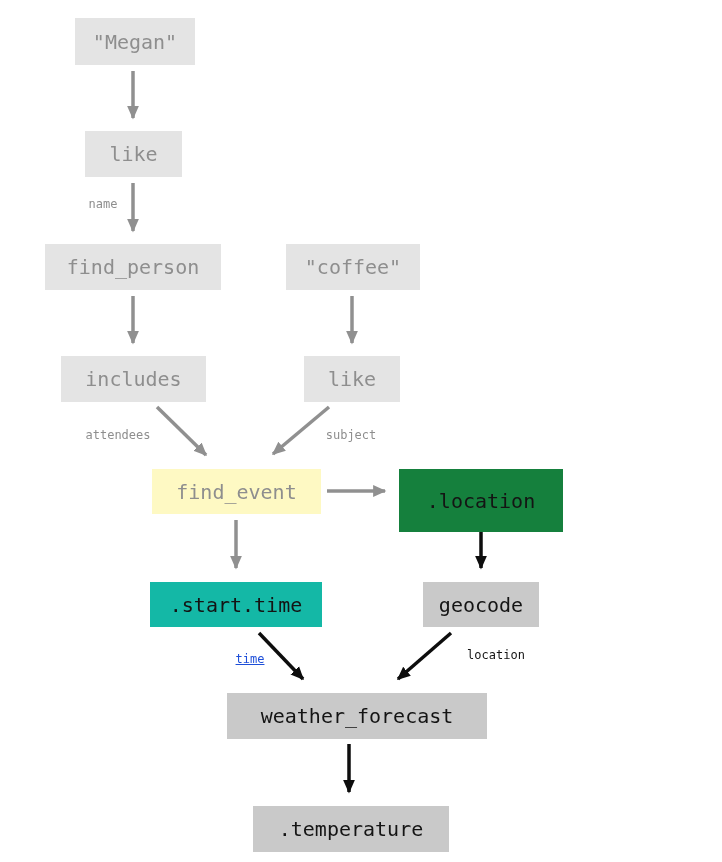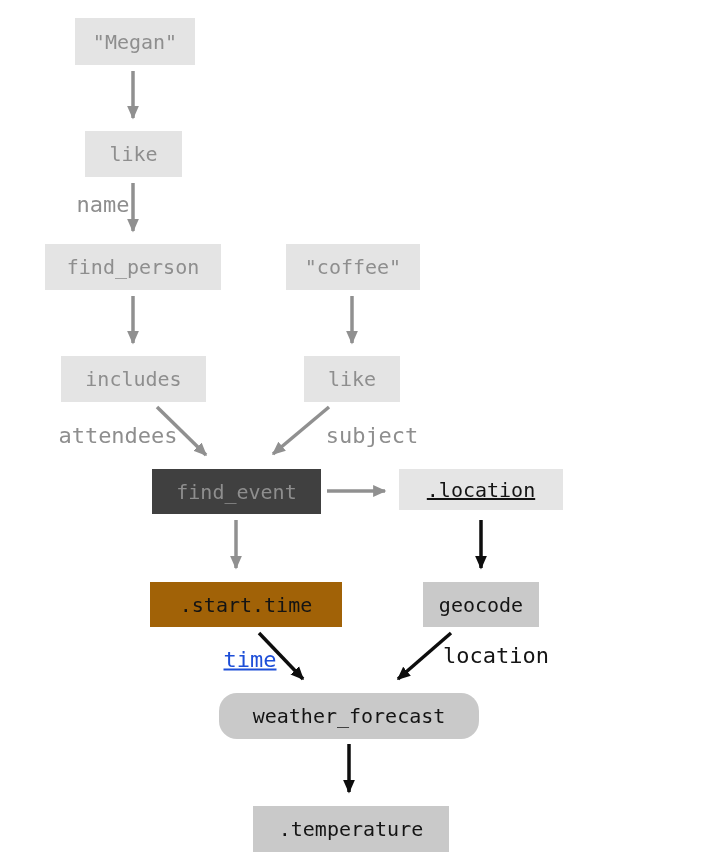--- a/index.html
+++ b/index.html
@@ -27,21 +27,21 @@
     display: flex;
     align-items: center;
     justify-content: center;
     font-size: 20px;
     white-space: nowrap;
     box-sizing: border-box;
   }
   .edge-label {
     position: absolute;
     transform: translate(-50%, -50%);
-    font-size: 22px;
+    font-size: 12px;
     white-space: nowrap;
   }
 </style>
 </head>
 <body>
 
 <div class="canvas" style="background: rgb(255, 255, 255);">
   <svg class="edge-layer" width="722" height="862" viewBox="0 0 722 862" xmlns="http://www.w3.org/2000/svg">
     <defs>
       <marker id="arrow-gray" viewBox="0 0 10 10" refX="8.5" refY="5" markerWidth="4" markerHeight="4" orient="auto">
@@ -66,25 +66,25 @@
         <line x1="349" y1="744" x2="349" y2="792" stroke="#0d0d0d" stroke-width="3.5" marker-end="url(#arrow-black)"></line>
       </g>
   </svg>
   <div>
       <div class="node" style="left: 75px; top: 18px; width: 120px; height: 47px; background: rgb(228, 228, 228); color: rgb(142, 142, 142);">"Megan"</div>
       <div class="node" style="left: 85px; top: 131px; width: 97px; height: 46px; background: rgb(228, 228, 228); color: rgb(142, 142, 142);">like</div>
       <div class="node" style="left: 45px; top: 244px; width: 176px; height: 46px; background: rgb(228, 228, 228); color: rgb(142, 142, 142); text-align: center;">find_person</div>
       <div class="node" style="left: 286px; top: 244px; width: 134px; height: 46px; background: rgb(228, 228, 228); color: rgb(142, 142, 142);">"coffee"</div>
       <div class="node" style="left: 61px; top: 356px; width: 145px; height: 46px; background: rgb(228, 228, 228); color: rgb(142, 142, 142);">includes</div>
       <div class="node" style="left: 304px; top: 356px; width: 96px; height: 46px; background: rgb(228, 228, 228); color: rgb(142, 142, 142);">like</div>
-      <div class="node" style="left: 152px; top: 469px; width: 169px; height: 45px; background: #404040; color: rgb(142, 142, 142);">find_event</div>
-      <div class="node" style="left: 399px; top: 469px; width: 164px; height: 41px; background: #e5e5e5; color: rgb(20, 20, 20); text-decoration: underline;">.location</div>
-      <div class="node" style="left: 150px; top: 582px; width: 192px; height: 45px; background: #a16207; color: rgb(20, 20, 20);">.start.time</div>
+      <div class="node" style="left: 152px; top: 469px; width: 169px; height: 45px; background: #fef9c3; color: rgb(142, 142, 142);">find_event</div>
+      <div class="node" style="left: 399px; top: 469px; width: 164px; height: 63px; background: #15803d; color: rgb(20, 20, 20);">.location</div>
+      <div class="node" style="left: 150px; top: 582px; width: 172px; height: 45px; background: #14b8a6; color: rgb(20, 20, 20);">.start.time</div>
       <div class="node" style="left: 423px; top: 582px; width: 116px; height: 45px; background: rgb(201, 201, 201); color: rgb(20, 20, 20); text-align: center;">geocode</div>
-      <div class="node" style="left: 219px; top: 693px; width: 260px; height: 46px; background: rgb(201, 201, 201); color: rgb(20, 20, 20); border-radius: 18px;">weather_forecast</div>
+      <div class="node" style="left: 227px; top: 693px; width: 260px; height: 46px; background: rgb(201, 201, 201); color: rgb(20, 20, 20);">weather_forecast</div>
       <div class="node" style="left: 253px; top: 806px; width: 196px; height: 46px; background: rgb(201, 201, 201); color: rgb(20, 20, 20);">.temperature</div>
       <div class="edge-label" style="left: 103px; top: 204px; color: rgb(142, 142, 142);">name</div>
       <div class="edge-label" style="left: 118px; top: 435px; color: rgb(142, 142, 142);">attendees</div>
-      <div class="edge-label" style="left: 351px; top: 435px; color: rgb(142, 142, 142); margin-left: 21px;">subject</div>
+      <div class="edge-label" style="left: 351px; top: 435px; color: rgb(142, 142, 142);">subject</div>
       <div class="edge-label" style="left: 250px; top: 659px; color: #1d4ed8; text-decoration: underline;">time</div>
       <div class="edge-label" style="left: 496px; top: 655px; color: rgb(20, 20, 20); text-align: right;">location</div>
     </div>
 </div>
 
 </body></html>

